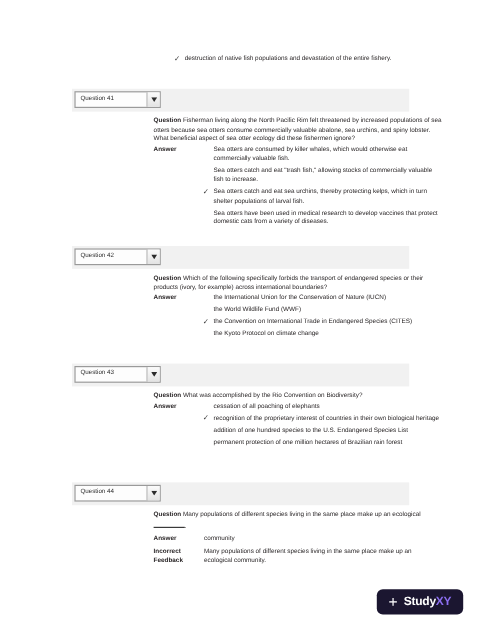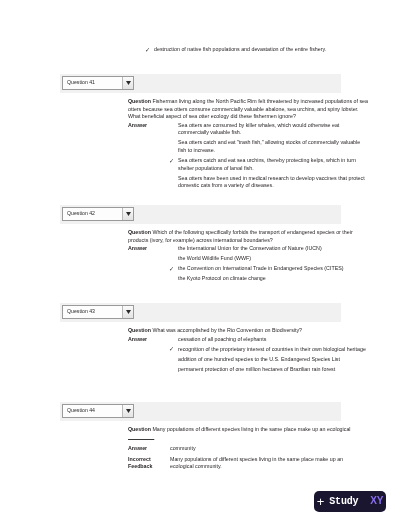--- a/index.html
+++ b/index.html
@@ -184,22 +184,22 @@
     font-weight: 300;
     display: block;
     margin-top: -1px;
   }
   .brand .wordmark {
     font-size: 10px;
     font-weight: bold;
     line-height: 1;
     letter-spacing: -0.2px;
   }
-  .brand .study { color: #ffffff; font-family: Liberation Mono, monospace; }
-  .brand .xy    { color: #8b6ef0; padding-left: 12px; }
+  .brand .study { color: #ffffff; }
+  .brand .xy    { color: #8b6ef0; }
 </style>
 </head>
 <body>
 
 <div class="page">
 
   <div class="top-continuation">
     <div class="cont-opt">
       <span class="tick">✓</span>
       <span>destruction of native fish populations and devastation of the entire fishery.</span>

